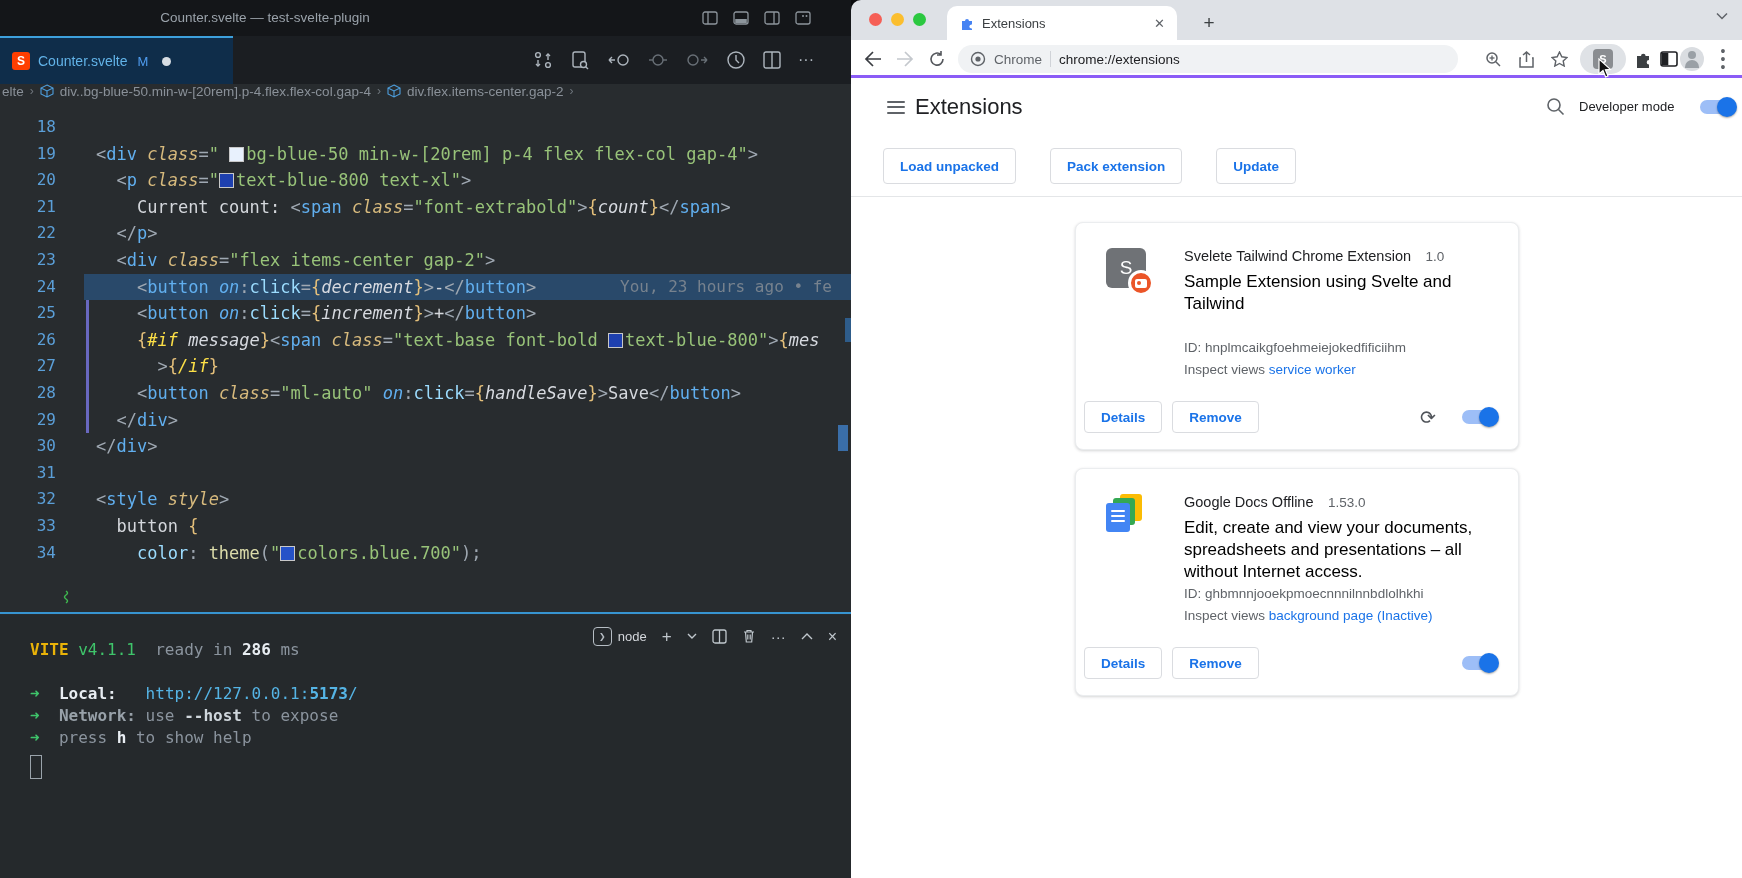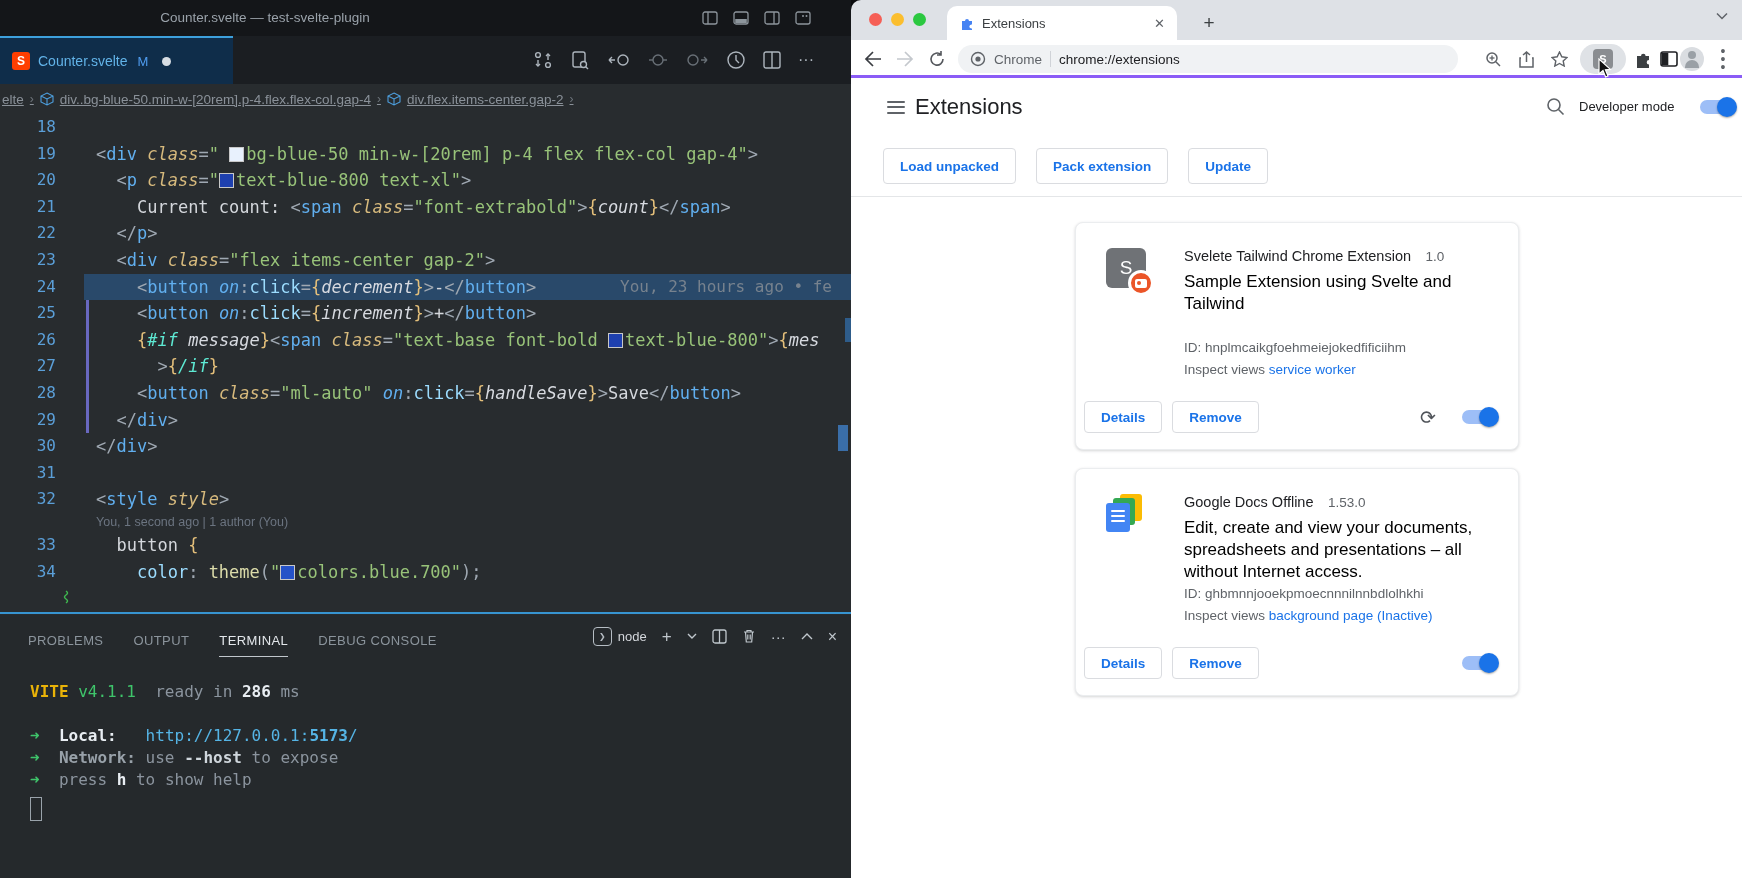--- a/index.html
+++ b/index.html
@@ -12,32 +12,32 @@
   .vs-layout-icons{position:absolute;right:40px;top:0;height:36px;display:flex;align-items:center;gap:15px;}
   .vs-layout-icons svg{display:block;}
   .vs-tabrow{position:relative;height:48px;background:#1b1e22;display:flex;}
   .vs-tab{width:233px;height:48px;background:#0f2d4a;border-top:2px solid #3da0dc;display:flex;align-items:center;padding:0 12px;gap:8px;}
   .svelte-ico{width:18px;height:18px;border-radius:3px;background:#ff3e00;color:#fff;font-size:12px;font-weight:bold;
     display:flex;align-items:center;justify-content:center;}
   .vs-tab-label{color:#62b3e8;font-size:14px;}
   .vs-tab-m{color:#4f9cf0;font-size:13px;margin-left:2px;}
   .vs-tab-dot{width:9px;height:9px;border-radius:50%;background:#d7dde3;margin-left:6px;}
   .vs-editor-actions{position:absolute;left:533px;top:0;height:48px;display:flex;align-items:center;gap:17px;}
-  .vs-breadcrumb{height:30px;display:flex;align-items:center;color:#8a9199;font-size:13.5px;padding-left:2px;gap:6px;white-space:nowrap;overflow:hidden;text-decoration:underline;}
+  .vs-breadcrumb{height:30px;display:flex;color:#8a9199;font-size:13.5px;padding-left:2px;gap:6px;white-space:nowrap;overflow:hidden;}
   .bc-sep{color:#6e757c;font-size:12px;}
   
   .vs-code{position:relative;height:498px;overflow:hidden;font-family:"DejaVu Sans Mono",monospace;}
   .code-row{position:relative;height:26.6px;line-height:26.6px;font-size:17px;white-space:pre;}
   .code-row .band{position:absolute;left:84px;right:0;top:0;bottom:0;background:#29496a;}
   .ln{position:absolute;left:0;top:0;width:56px;text-align:right;color:#5b9fd8;font-size:16px;}
   .ctxt{position:absolute;left:96px;top:0;}
   .blame{position:absolute;left:620px;top:0;color:#77828e;font-size:16px;}
   .lens-row{height:19px;line-height:19px;padding-left:96px;color:#6b7480;font-size:12.5px;font-family:"Liberation Sans",sans-serif;}
   .sp{color:#9fa8b2}.st{color:#61afef}.sa{color:#d7ba7d;font-style:italic}.ski{color:#61afef;font-style:italic}
-  .spr{color:#9cdcfe}.ss{color:#98c379}.sb{color:#e5c07b}.sbi{color:#5eead4;font-style:italic}
+  .spr{color:#9cdcfe}.ss{color:#98c379}.sb{color:#e5c07b}.sbi{color:#fde047;font-style:italic}
   .sv{color:#d7dae0;font-style:italic}.sx{color:#d4d7dc}.sfn{color:#dcdcaa}
   .swatch{display:inline-block;width:15px;height:15px;border:1px solid #c8c8c8;vertical-align:-2px;margin-right:2px;}
   .git-bar{position:absolute;left:86px;top:186px;width:3px;height:133px;background:#6968c0;}
   .sash{height:2px;background:#3794d1;}
   .scroll-dec1{position:absolute;left:838px;top:425px;width:10px;height:26px;background:#3a6ea8;}
   .scroll-dec2{position:absolute;left:845px;top:318px;width:6px;height:24px;background:#2e5c8a;}
   
   .vs-panel{position:absolute;left:0;right:0;top:615px;bottom:0;background:#25292c;}
   .panel-tabs{height:42px;display:flex;align-items:flex-end;padding:0 0 9px 28px;gap:30px;font-size:13px;letter-spacing:.4px;color:#8b949c;}
   .panel-tab{cursor:default;}
@@ -79,21 +79,21 @@
   .c-page{position:absolute;left:0;right:0;top:78px;bottom:0;background:#fff;}
   .page-header{position:relative;height:58px;display:flex;align-items:center;}
   .hamburger{position:absolute;left:36px;width:18px;}
   .hamburger div{height:2px;background:#5f6368;margin:3.5px 0;border-radius:1px;}
   .page-title{position:absolute;left:64px;font-size:22px;color:#202124;}
   .hdr-search{position:absolute;left:695px;top:19px;}
   .devmode-label{position:absolute;left:728px;font-size:13px;color:#202124;line-height:58px;}
   .toggle{width:34px;height:14px;background:#9dbef7;border-radius:7px;position:relative;}
   .toggle::after{content:"";position:absolute;right:-3px;top:-3px;width:20px;height:20px;border-radius:50%;background:#1a73e8;box-shadow:0 1px 2px rgba(0,0,0,.35);}
   .devmode-toggle{position:absolute;left:849px;top:22px;}
-  .action-row{display:flex;gap:20px;padding:12px 0 0 32px;}
+  .action-row{display:flex;gap:34px;padding:12px 0 0 32px;}
   .c-btn{height:36px;padding:0 16px;background:#fff;border:1px solid #dadce0;border-radius:4px;color:#1a73e8;
     font-size:13.5px;font-weight:600;display:flex;align-items:center;font-family:"Liberation Sans",sans-serif;}
   .page-divider{margin-top:12px;height:1px;background:#e4e6e8;}
   .ext-card{position:absolute;left:224px;width:444px;height:228px;background:#fff;border:1px solid #ebedef;border-radius:8px;
     box-shadow:0 1px 3px rgba(60,64,67,.22);}
   .card-1{top:144px;} .card-2{top:390px;}
   .card-icon-wrap{position:absolute;left:30px;top:25px;width:40px;height:40px;}
   .sq-icon{width:40px;height:40px;background:#6f7276;border-radius:6px;color:#fff;font-size:19px;display:flex;align-items:center;justify-content:center;}
   .badge{position:absolute;left:22px;top:22px;width:26px;height:26px;border-radius:50%;background:#eb5528;border:3px solid #fff;
     display:flex;align-items:center;justify-content:center;}
@@ -241,35 +241,28 @@
       <div class="code-row"><span class="ln">23</span><span class="ctxt">  <span class="sp">&lt;</span><span class="st">div</span><span class="sx"> </span><span class="sa">class</span><span class="sp">=</span><span class="ss">"flex items-center gap-2"</span><span class="sp">&gt;</span></span></div>
       <div class="code-row"><div class="band"></div><span class="ln">24</span><span class="ctxt">    <span class="sp">&lt;</span><span class="st">button</span><span class="sx"> </span><span class="ski">on</span><span class="sp">:</span><span class="spr">click</span><span class="sp">=</span><span class="sb">{</span><span class="sv">decrement</span><span class="sb">}</span><span class="sp">&gt;</span><span class="sx">-</span><span class="sp">&lt;/</span><span class="st">button</span><span class="sp">&gt;</span></span><span class="blame">You, 23 hours ago • fe</span></div>
       <div class="code-row"><span class="ln">25</span><span class="ctxt">    <span class="sp">&lt;</span><span class="st">button</span><span class="sx"> </span><span class="ski">on</span><span class="sp">:</span><span class="spr">click</span><span class="sp">=</span><span class="sb">{</span><span class="sv">increment</span><span class="sb">}</span><span class="sp">&gt;</span><span class="sx">+</span><span class="sp">&lt;/</span><span class="st">button</span><span class="sp">&gt;</span></span></div>
       <div class="code-row"><span class="ln">26</span><span class="ctxt">    <span class="sb">{</span><span class="sbi">#if</span><span class="sx"> </span><span class="sv">message</span><span class="sb">}</span><span class="sp">&lt;</span><span class="st">span</span><span class="sx"> </span><span class="sa">class</span><span class="sp">=</span><span class="ss">"text-base font-bold </span><span class="swatch" style="background: rgb(30, 64, 175);"></span><span class="ss">text-blue-800"</span><span class="sp">&gt;</span><span class="sb">{</span><span class="sv">mes</span></span></div>
       <div class="code-row"><span class="ln">27</span><span class="ctxt">      <span class="sp">&gt;</span><span class="sb">{</span><span class="sbi">/if</span><span class="sb">}</span></span></div>
       <div class="code-row"><span class="ln">28</span><span class="ctxt">    <span class="sp">&lt;</span><span class="st">button</span><span class="sx"> </span><span class="sa">class</span><span class="sp">=</span><span class="ss">"ml-auto"</span><span class="sx"> </span><span class="ski">on</span><span class="sp">:</span><span class="spr">click</span><span class="sp">=</span><span class="sb">{</span><span class="sv">handleSave</span><span class="sb">}</span><span class="sp">&gt;</span><span class="sx">Save</span><span class="sp">&lt;/</span><span class="st">button</span><span class="sp">&gt;</span></span></div>
       <div class="code-row"><span class="ln">29</span><span class="ctxt">  <span class="sp">&lt;/</span><span class="st">div</span><span class="sp">&gt;</span></span></div>
       <div class="code-row"><span class="ln">30</span><span class="ctxt"><span class="sp">&lt;/</span><span class="st">div</span><span class="sp">&gt;</span></span></div>
       <div class="code-row"><span class="ln">31</span><span class="ctxt"></span></div>
       <div class="code-row"><span class="ln">32</span><span class="ctxt"><span class="sp">&lt;</span><span class="st">style</span><span class="sx"> </span><span class="sa">style</span><span class="sp">&gt;</span></span></div>
-      <div class="lens-row">You, 1 second ago | 1 author (You)</div>
       <div class="code-row"><span class="ln">33</span><span class="ctxt">  <span class="sx">button </span><span class="sb">{</span></span></div>
       <div class="code-row"><span class="ln">34</span><span class="ctxt">    <span class="spr">color</span><span class="sp">: </span><span class="sfn">theme</span><span class="sp">(</span><span class="ss">"</span><span class="swatch" style="background: rgb(37, 82, 200);"></span><span class="ss">colors.blue.700"</span><span class="sp">)</span><span class="sp">;</span></span></div>
     </div>
   <div class="sash"></div>
   <div class="scroll-dec1"></div>
   <div class="scroll-dec2"></div>
 
   <div class="vs-panel">
-    <div class="panel-tabs">
-      <span class="panel-tab">PROBLEMS</span>
-      <span class="panel-tab">OUTPUT</span>
-      <span class="panel-tab active">TERMINAL</span>
-      <span class="panel-tab">DEBUG CONSOLE</span>
-    </div>
     <div class="panel-actions">
       <span class="node-chip">
         <span class="node-ico">❯</span>
         <span>node</span>
       </span>
       <span class="pa-txt">+</span>
       <span>
           <svg class="icon-svg" width="10" height="8">
             <path d="M1 2 L5 6 L9 2" fill="none" stroke="#c0c7cd" stroke-width="1.4"></path>
           </svg>

